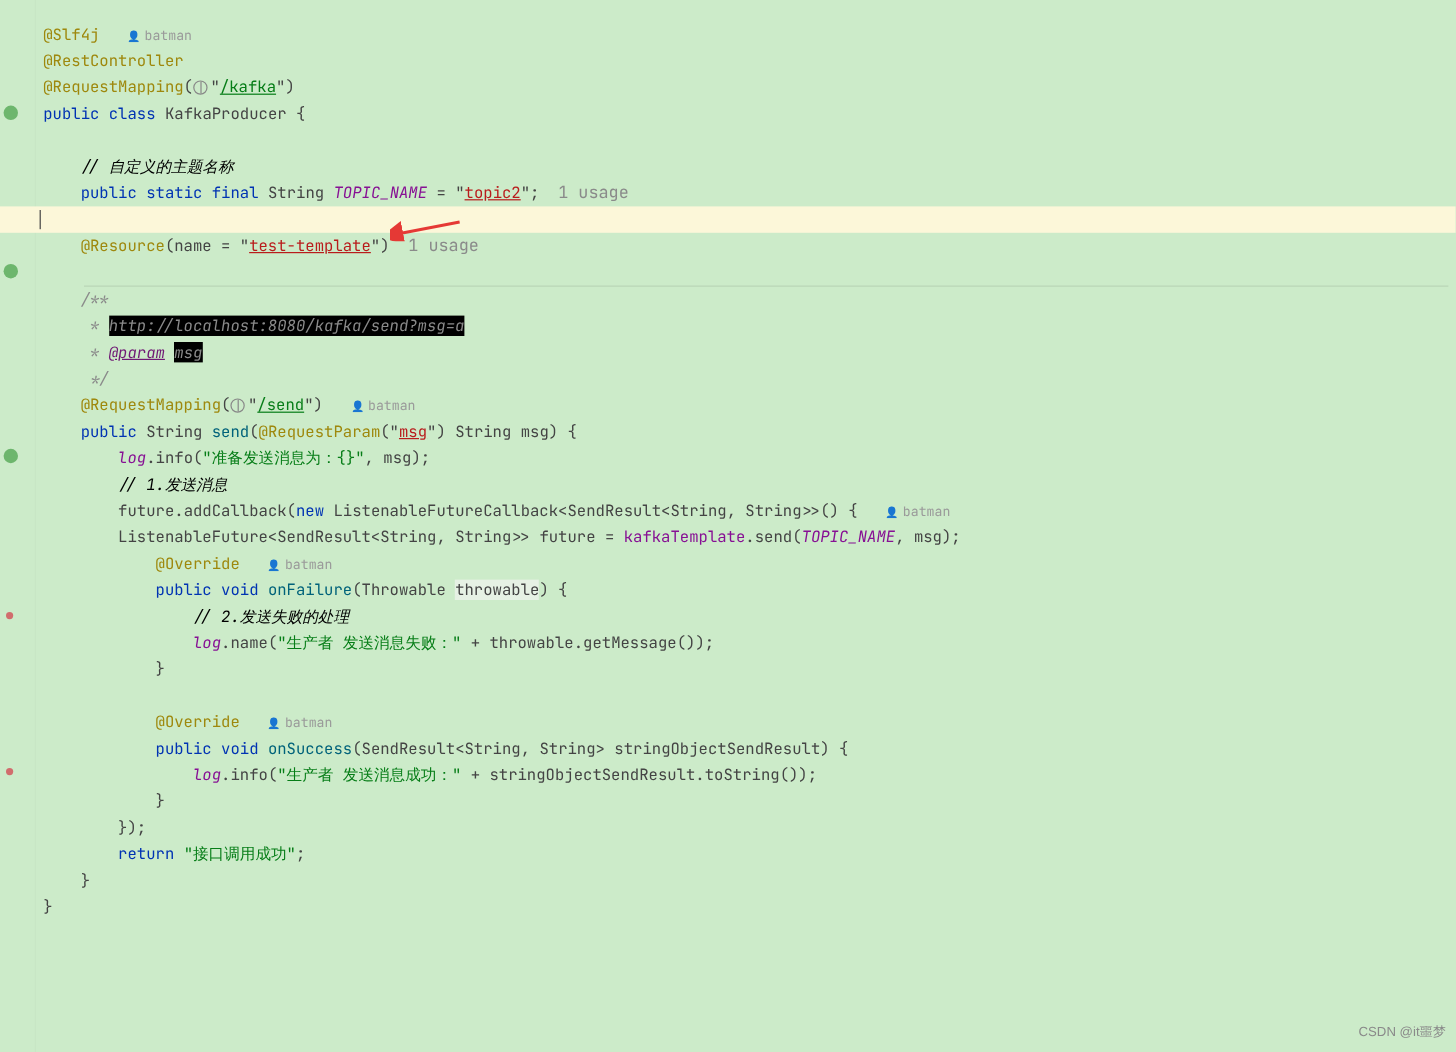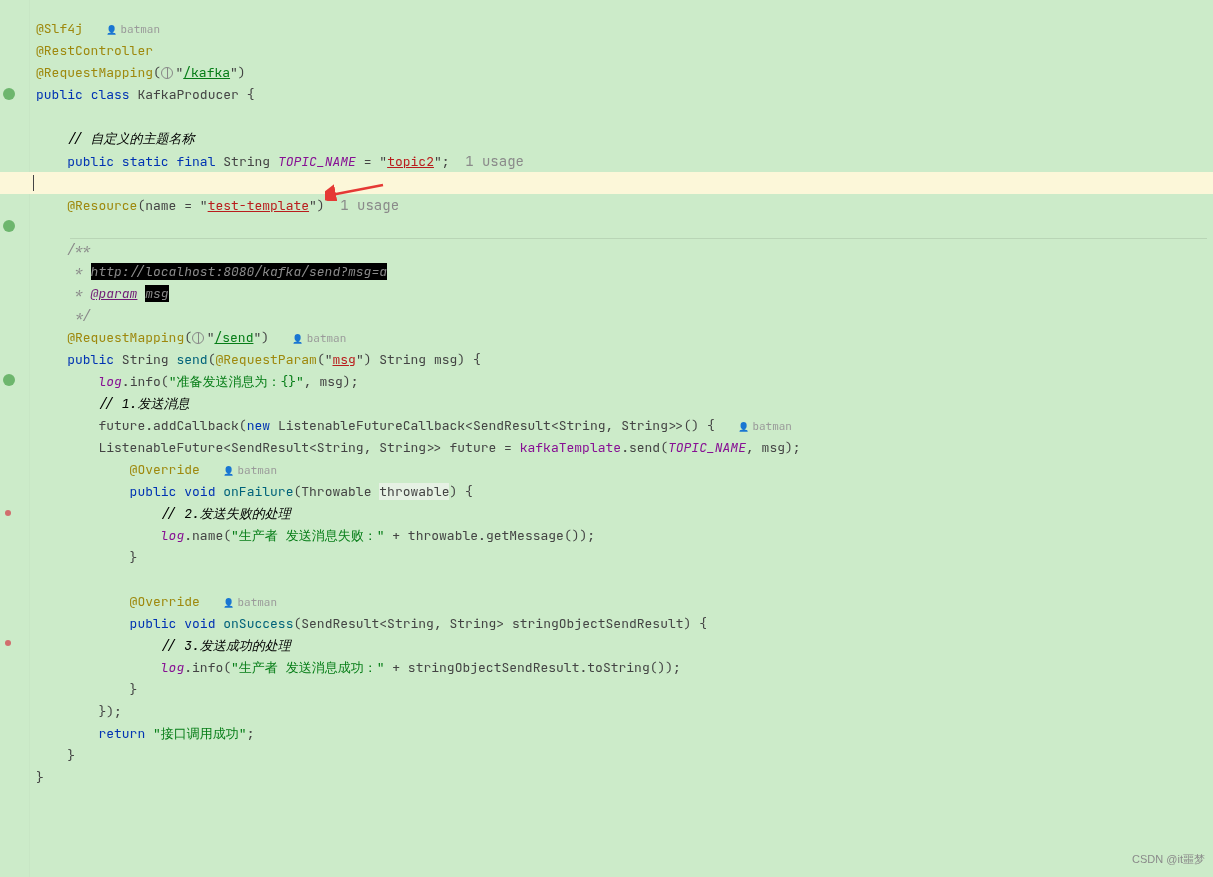--- a/index.html
+++ b/index.html
@@ -151,21 +151,20 @@
 
 <div class="line">                <span class="fld">log</span>.<span>name</span>(<span class="str">"生产者 发送消息失败："</span> + <span>throwable</span>.<span>getMessage</span>());</div>
 
 <div class="line">            }</div>
 <div class="line"></div>
 
 <div class="line">            <span class="ann">@Override</span>   <span class="author au-ico">batman</span></div>
 
 <div class="line">            <span class="kw">public</span> <span class="kw">void</span> <span class="meth">onSuccess</span>(<span>SendResult</span>&lt;<span>String</span>, <span>String</span>&gt; <span>stringObjectSendResult</span>) {</div>
 
-<div class="line">                <span class="cmt">// 3.发送成功的处理</span></div>
 
 <div class="line">                <span class="fld">log</span>.<span>info</span>(<span class="str">"生产者 发送消息成功："</span> + <span>stringObjectSendResult</span>.<span>toString</span>());</div>
 
 <div class="line">            }</div>
 <div class="line">        });</div>
 
 <div class="line">        <span class="kw">return</span> <span class="str">"接口调用成功"</span>;</div>
 
 <div class="line">    }</div>
 <div class="line">}</div>

